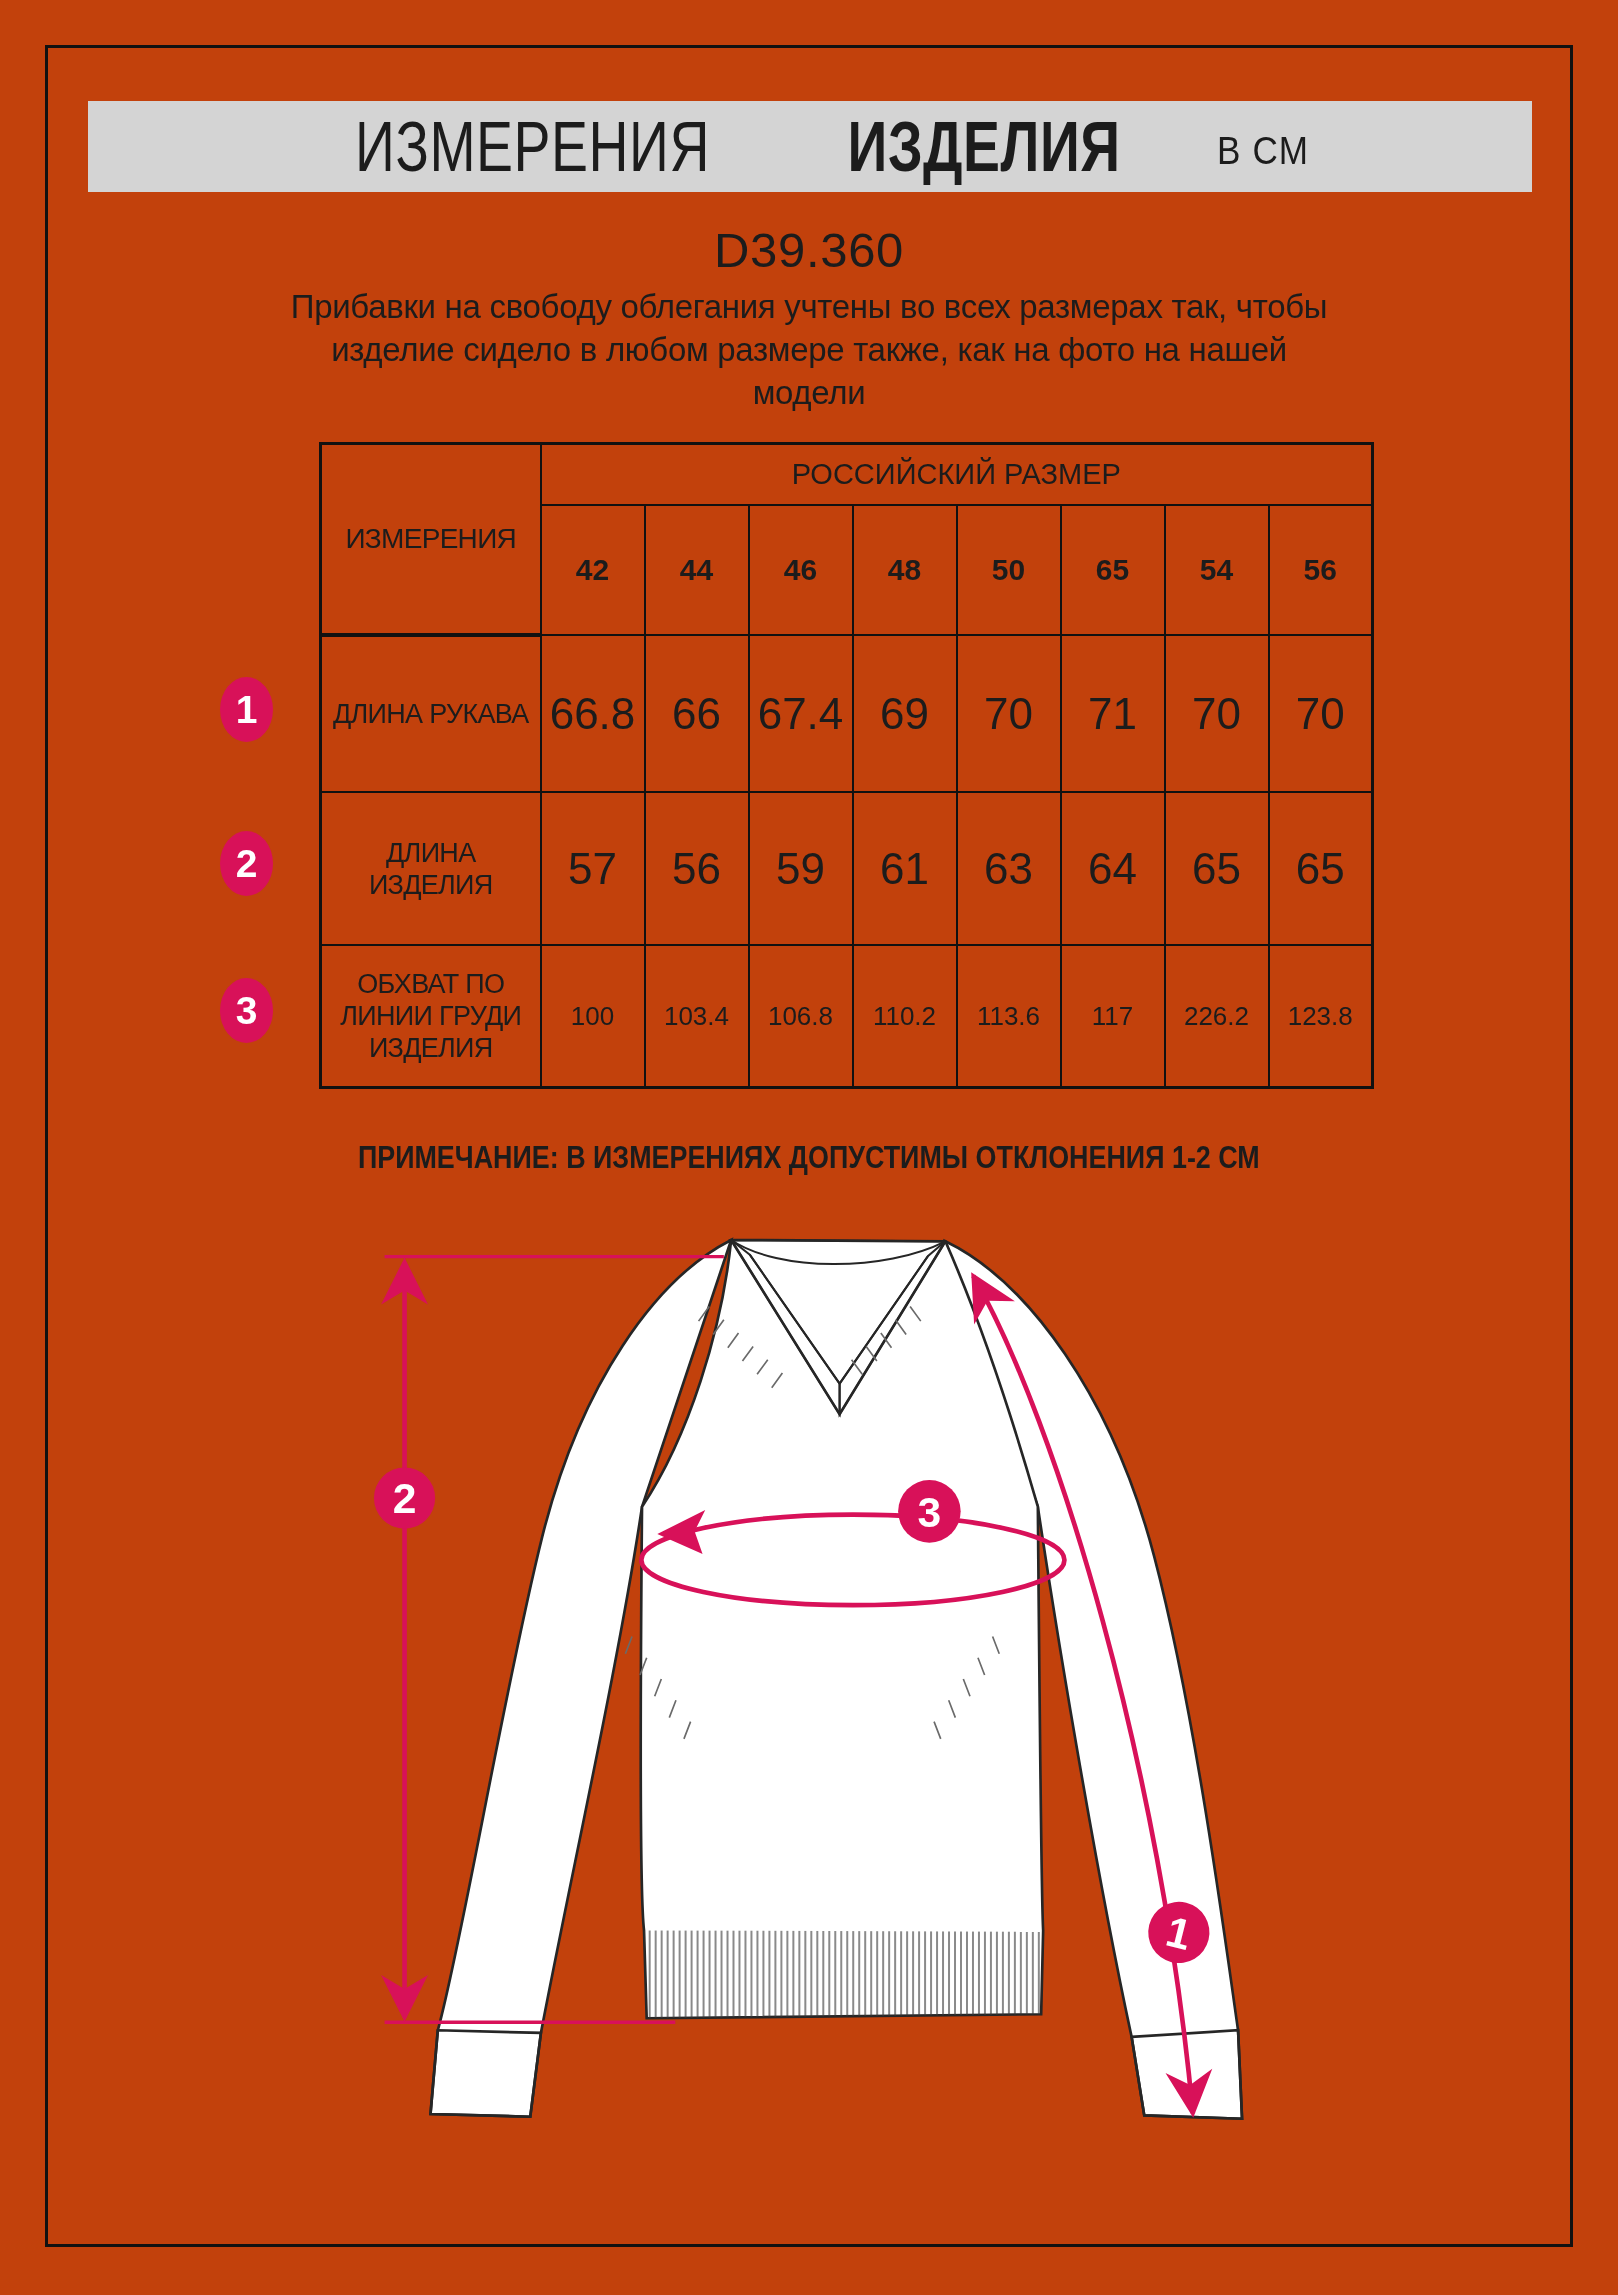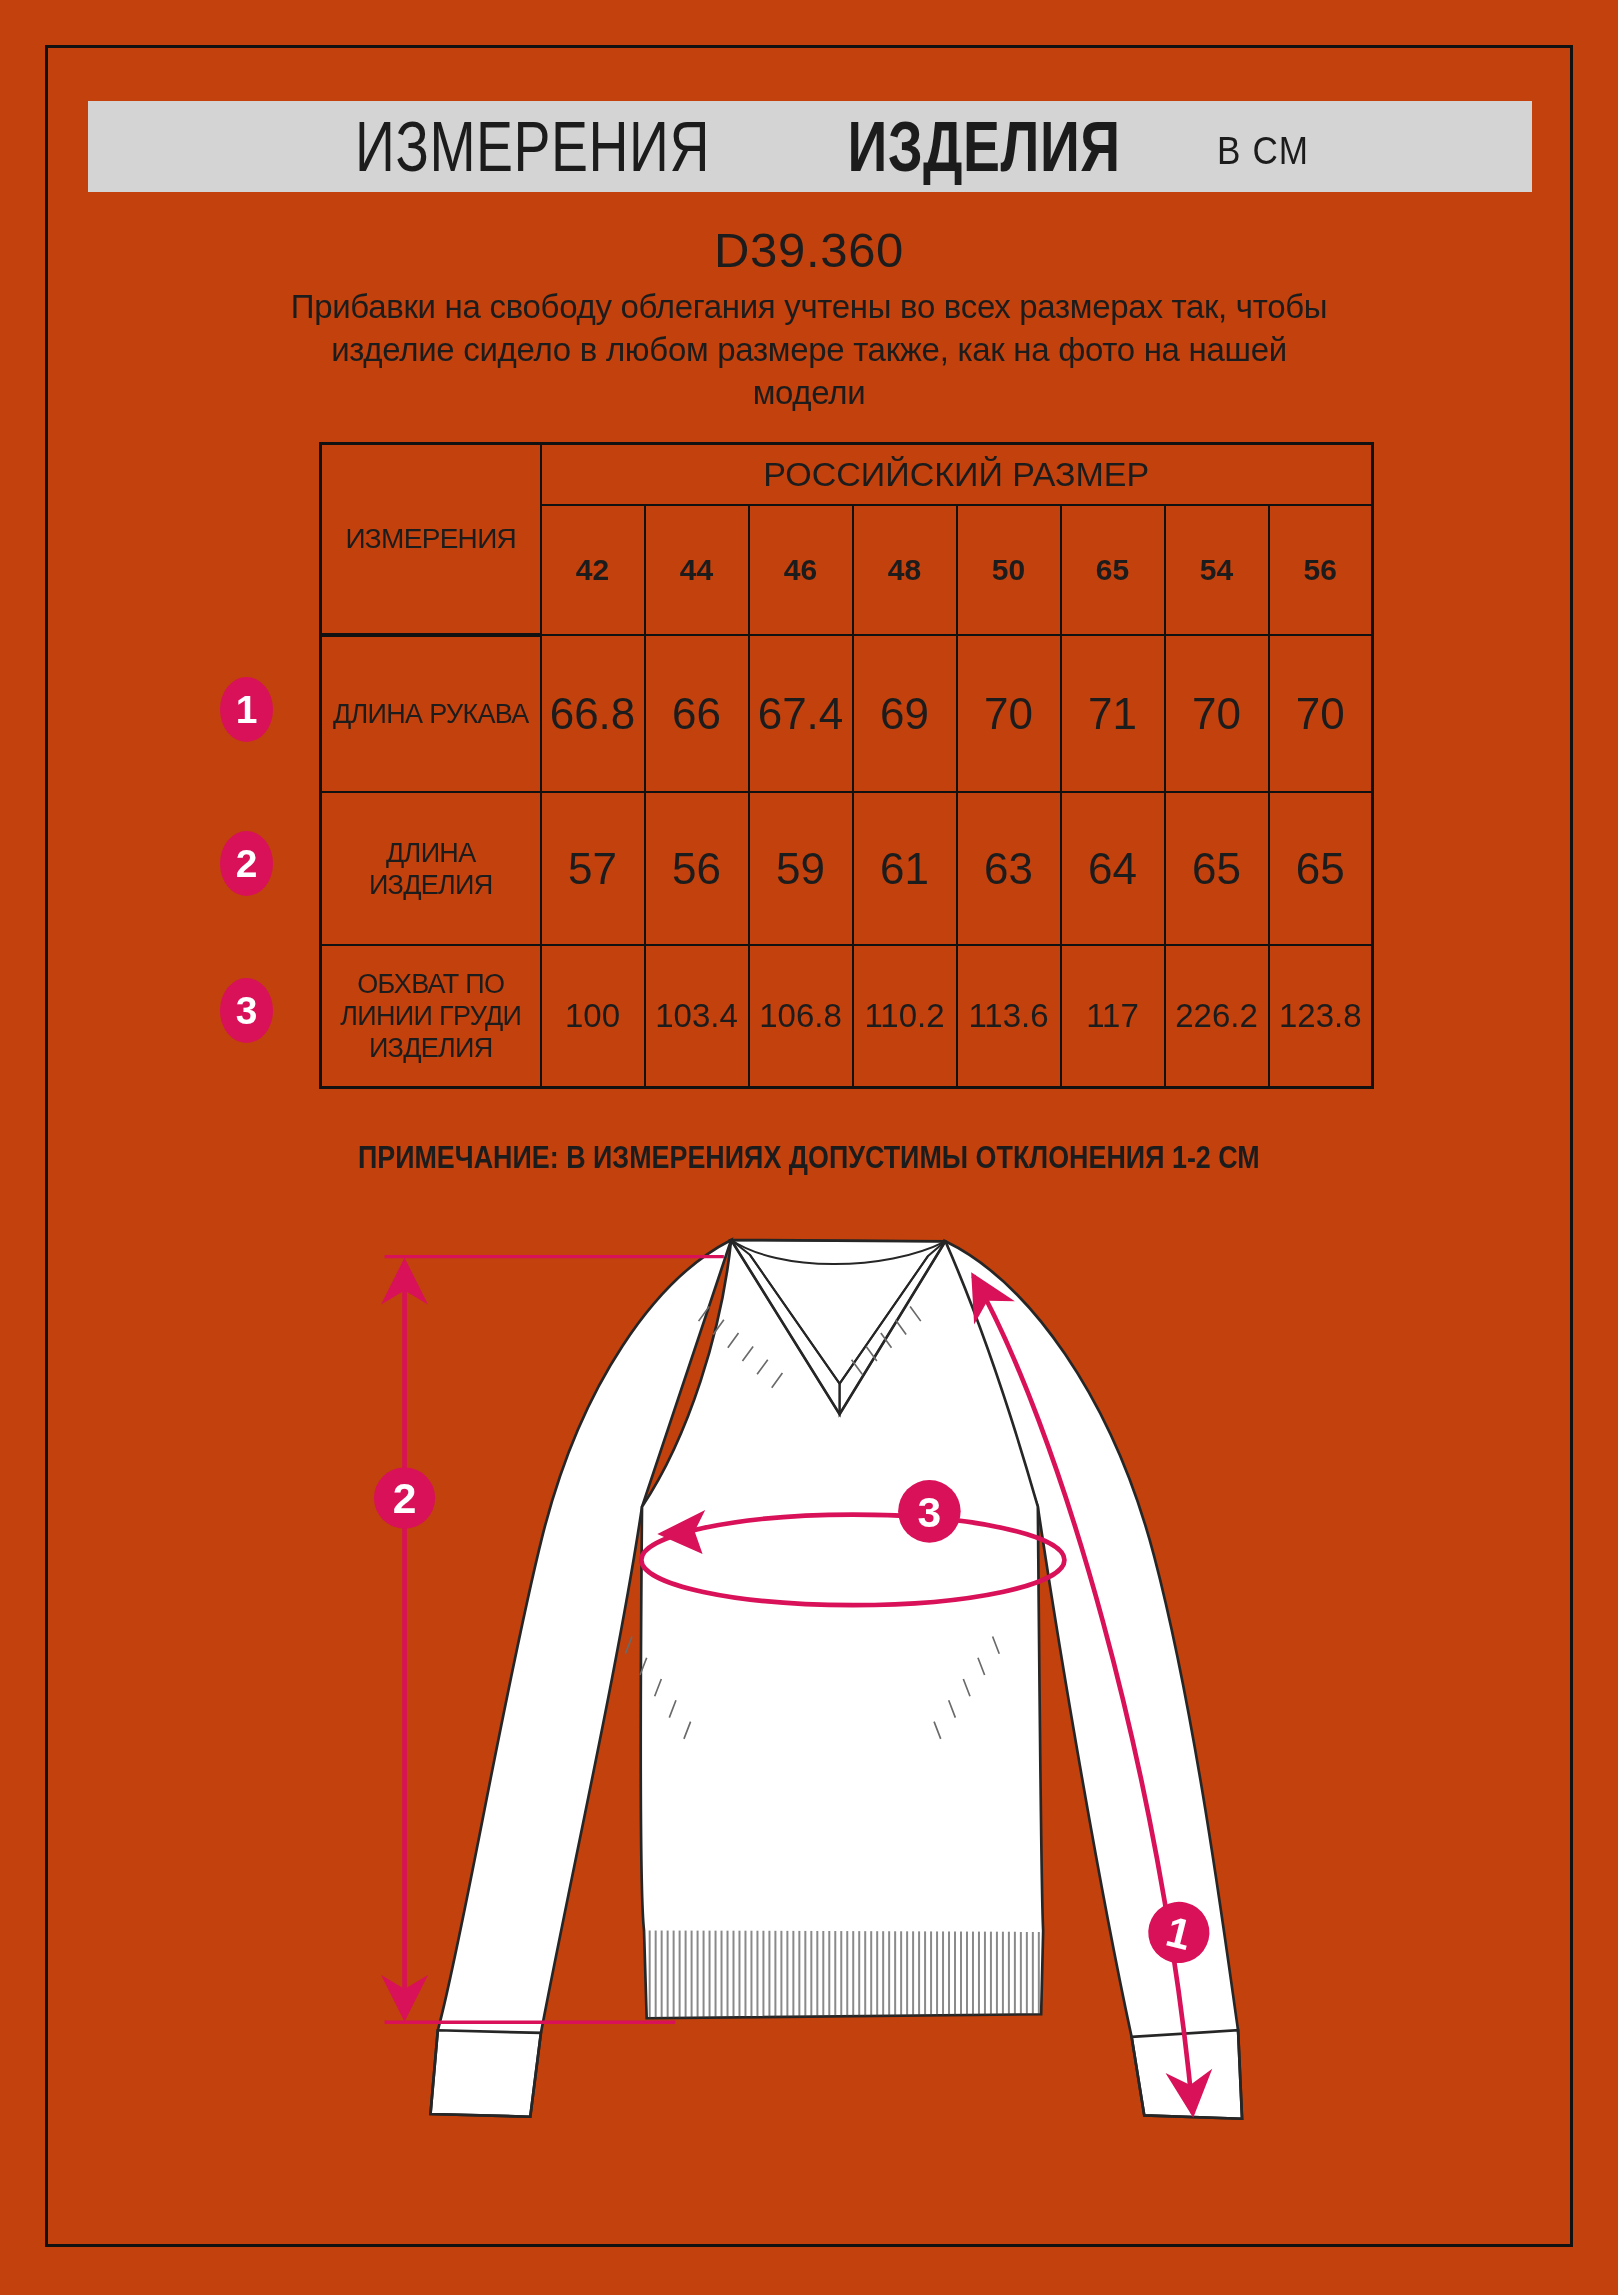--- a/index.html
+++ b/index.html
@@ -30,24 +30,24 @@
   #sizetable td{border:2px solid #111;padding:0;text-align:center;vertical-align:middle;color:var(--ink);}
   #sizetable{border:3.3px solid #111;}
   #sizetable .c0{width:220px;}
   #sizetable .cs{width:104px;}
   tr.hr1 td{height:59px;border-bottom:2.7px solid #111;}
   tr.hr2 td{height:128px;border-bottom:4.7px solid #111;}
   tr.dr1 td{height:154px;border-bottom:4.7px solid #111;}
   tr.dr2 td{height:151px;border-bottom:4.7px solid #111;}
   tr.dr3 td{height:140px;}
   .corner{font-size:28px;letter-spacing:-0.7px;border-bottom:4.7px solid #111 !important;}
-  .ghead{font-size:34px;letter-spacing:0px;}
+  .ghead{font-size:29px;letter-spacing:0px;}
   .sizecell{font-size:30px;font-weight:bold;}
   .valcell{font-size:44px;}
-  .valsm{font-size:33px;margin-top:36px;}
+  .valsm{font-size:26px;margin-top:36px;}
   .rowlabel{font-size:27px;line-height:32px;letter-spacing:-0.7px;}
   .nowrap{white-space:nowrap;}
   
   .tbadge{position:absolute;left:220px;width:53px;height:65px;border-radius:50%;
     background:var(--accent);color:#fff;font-size:39px;font-weight:bold;
     display:flex;align-items:center;justify-content:center;}
   
   #tolnote{position:absolute;left:0;top:1139px;width:100%;text-align:center;}
   #tolnote span{display:inline-block;font-size:32px;font-weight:bold;transform:scaleX(0.84);letter-spacing:0px;white-space:nowrap;}
   

